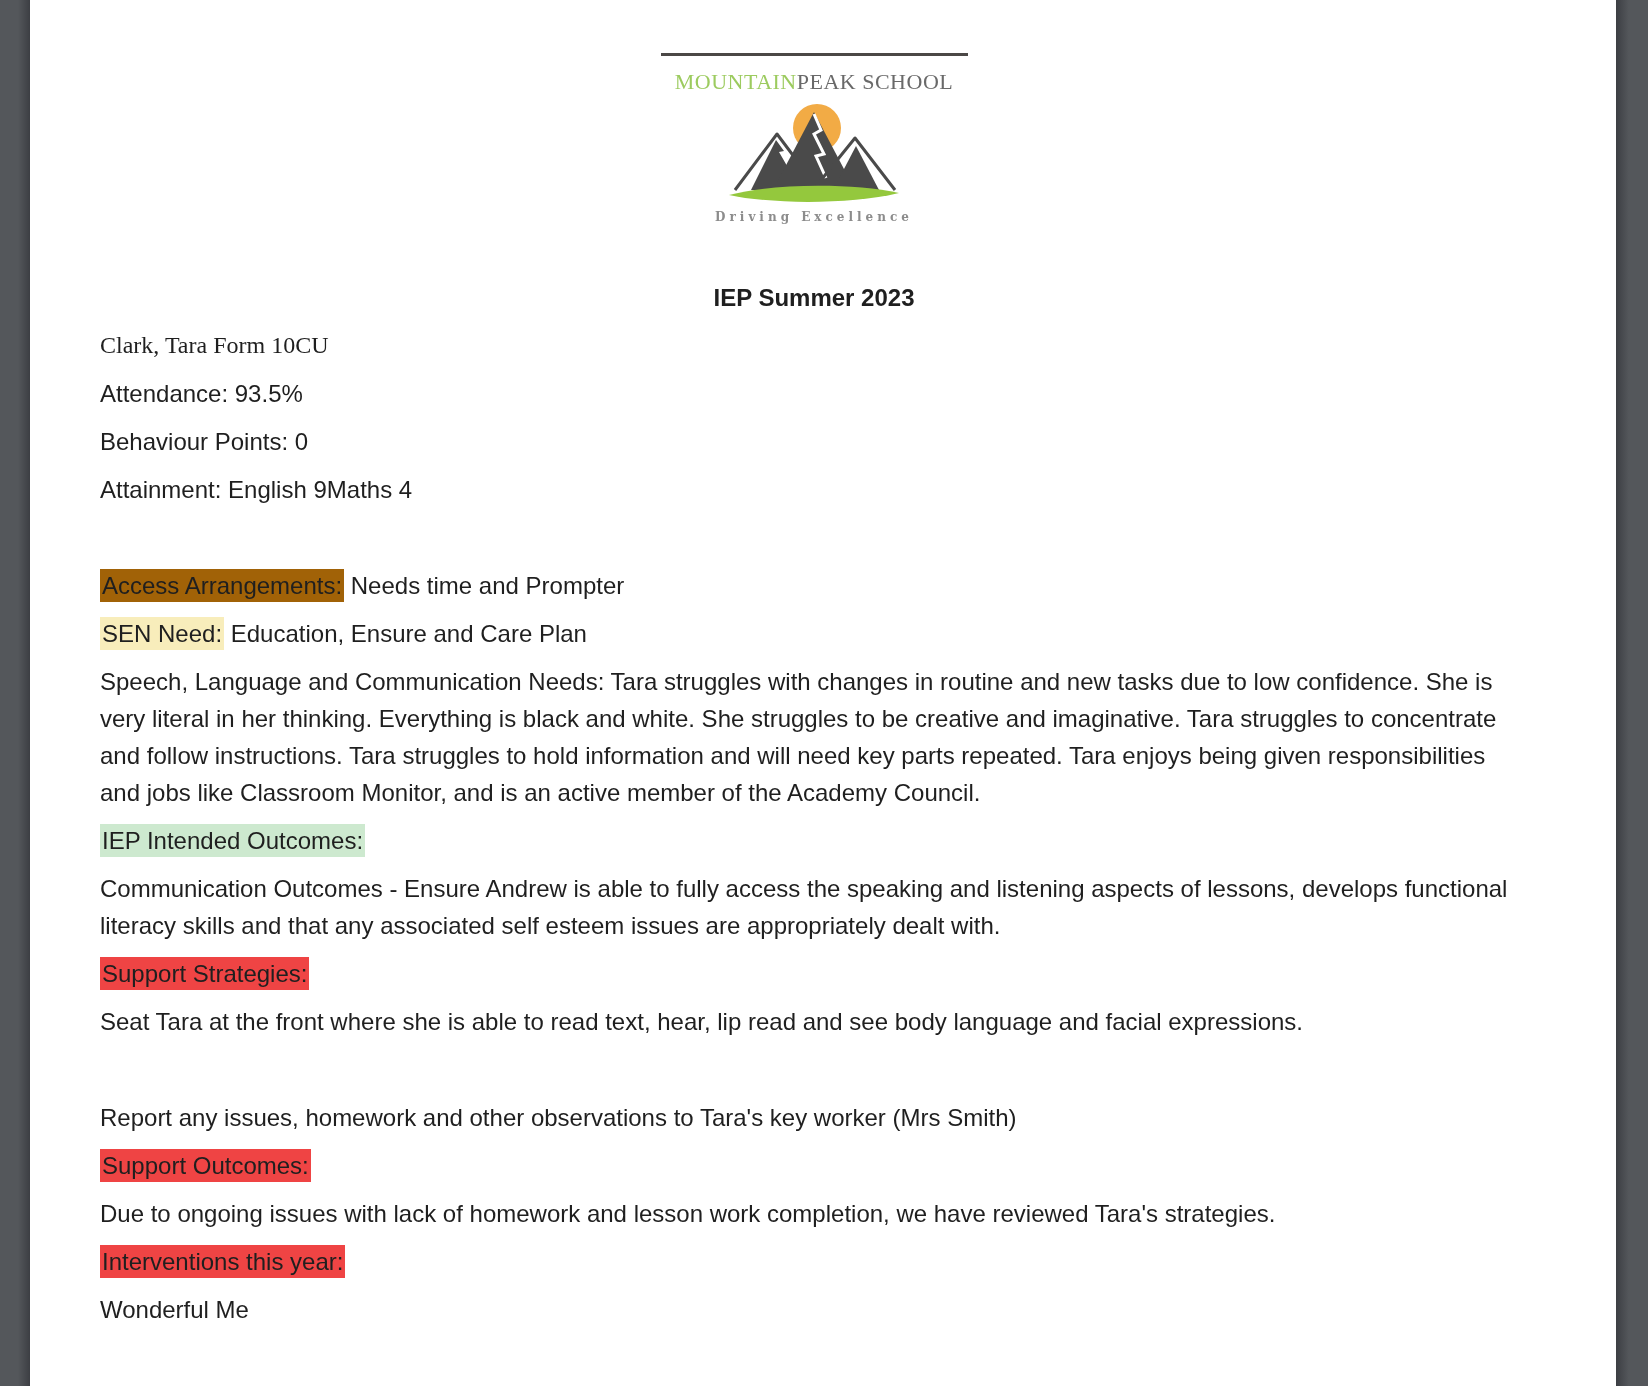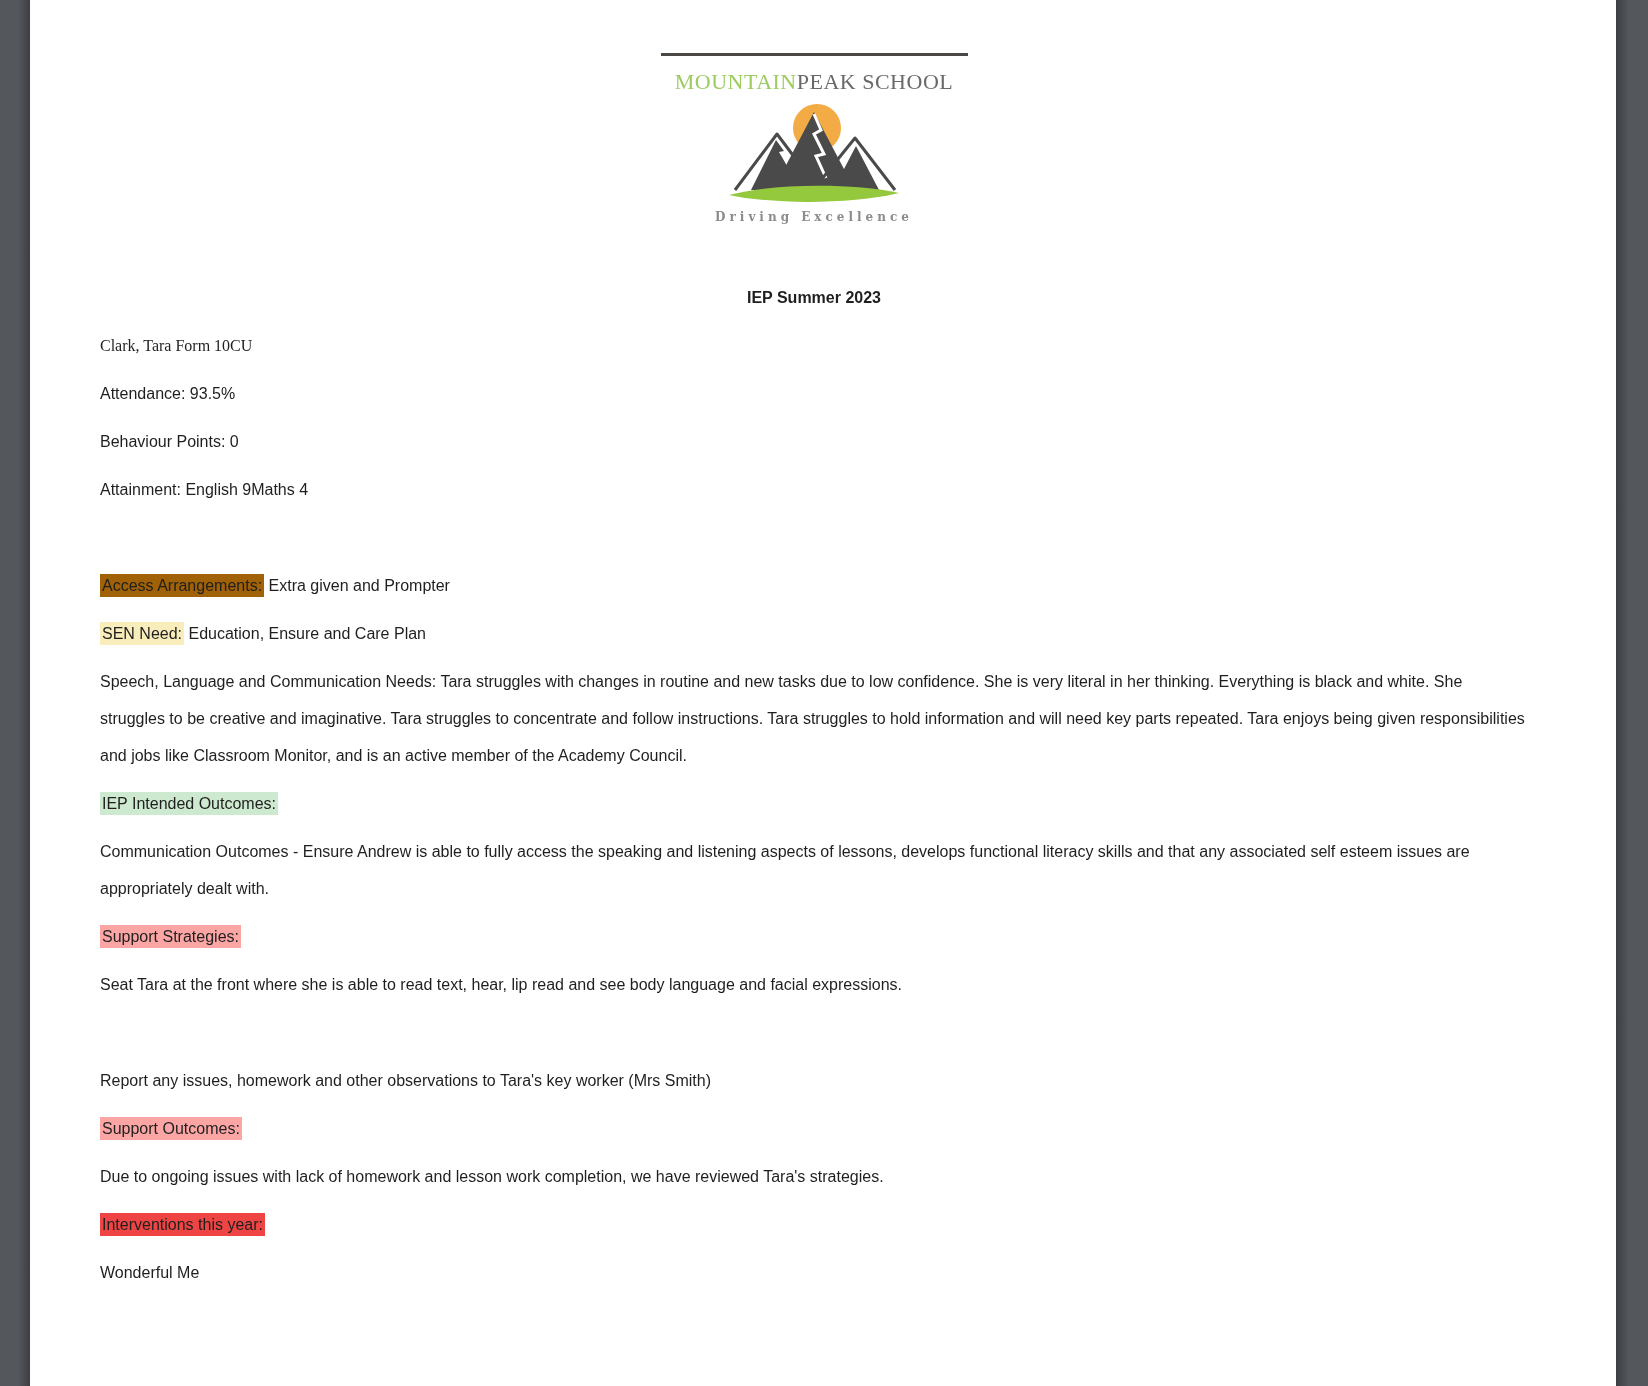--- a/index.html
+++ b/index.html
@@ -71,38 +71,38 @@
     font-family: "DejaVu Serif", "Liberation Serif", serif;
     font-size: 12px;
     font-weight: 600;
     letter-spacing: 4px;
     color: #8c8c8c;
     line-height: 19px;
   }
   
   .doc p {
     margin: 0 0 11px 0;
-    font-size: 16px;
+    font-size: 24px;
     line-height: 37px;
   }
   p.title {
     margin-top: 52px;
     text-align: center;
     font-weight: bold;
   }
   p.subtitle {
     text-align: left;
     font-family: Liberation Serif, serif;
   }
   p.spacer { height: 37px; }
   .hl { padding: 3px 2px; }
   .hl-purple { background: #a16207; }
   .hl-yellow { background: #f8edbb; }
   .hl-green  { background: #cde9cf; }
-  .hl-pink   { background: #fca5a5; }
+  .hl-pink   { background: #ef4444; }
   .hl-blue   { background: #ef4444; }
 </style>
 </head>
 <body>
 
 <div class="edge-bar left"></div>
 <div class="edge-bar right"></div>
 
 <div class="doc">
 
@@ -126,21 +126,21 @@
 
   <p class="title">IEP Summer 2023</p>
   <p class="subtitle">Clark, Tara Form 10CU</p>
 
   <p>Attendance: 93.5%</p>
   <p>Behaviour Points: 0</p>
   <p>Attainment: English 9Maths 4</p>
 
   <p class="spacer"></p>
 
-  <p><span class="hl hl-purple">Access Arrangements:</span><span> Extra given and Prompter</span></p>
+  <p><span class="hl hl-purple">Access Arrangements:</span><span> Needs time and Prompter</span></p>
 
   <p><span class="hl hl-yellow">SEN Need:</span><span> Education, Ensure and Care Plan</span></p>
 
   <p>Speech, Language and Communication Needs: Tara struggles with changes in routine and new tasks due to low confidence. She is very literal in her thinking. Everything is black and white. She struggles to be creative and imaginative. Tara struggles to concentrate and follow instructions. Tara struggles to hold information and will need key parts repeated. Tara enjoys being given responsibilities and jobs like Classroom Monitor, and is an active member of the Academy Council.</p>
 
   <p><span class="hl hl-green">IEP Intended Outcomes:</span></p>
 
   <p>Communication Outcomes - Ensure Andrew is able to fully access the speaking and listening aspects of lessons, develops functional literacy skills and that any associated self esteem issues are appropriately dealt with.</p>
 
   <p><span class="hl hl-pink">Support Strategies:</span></p>

